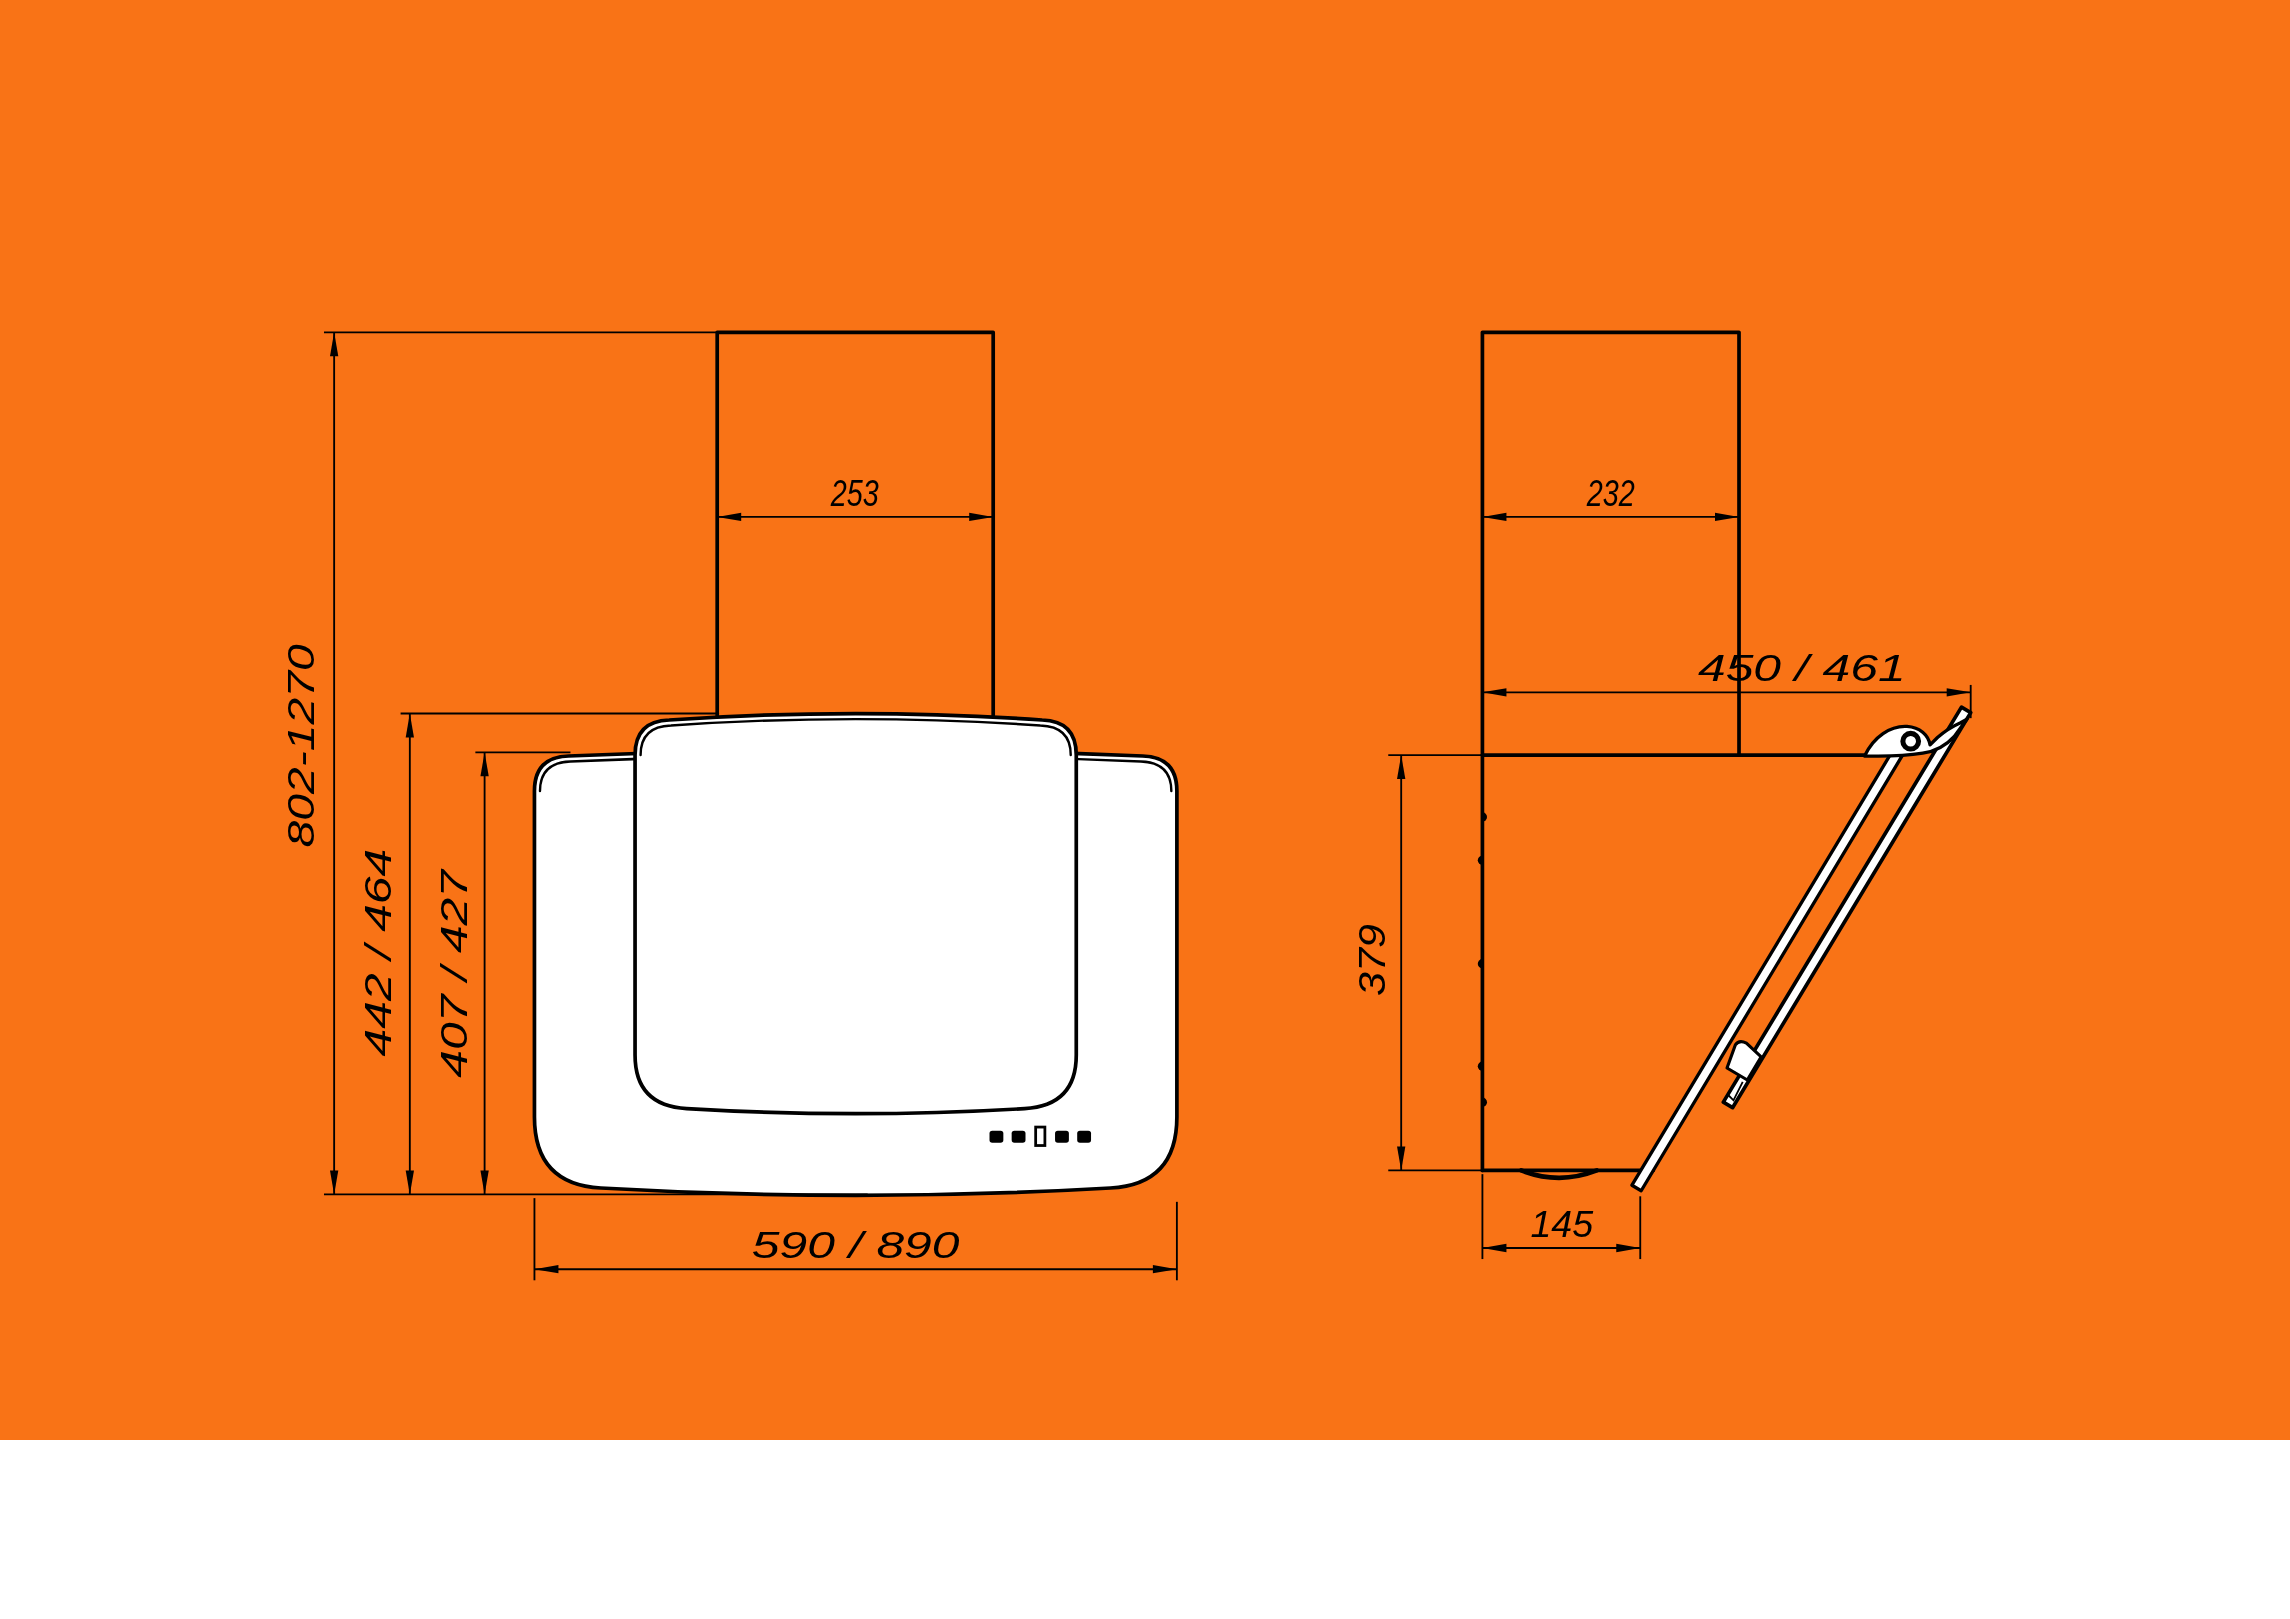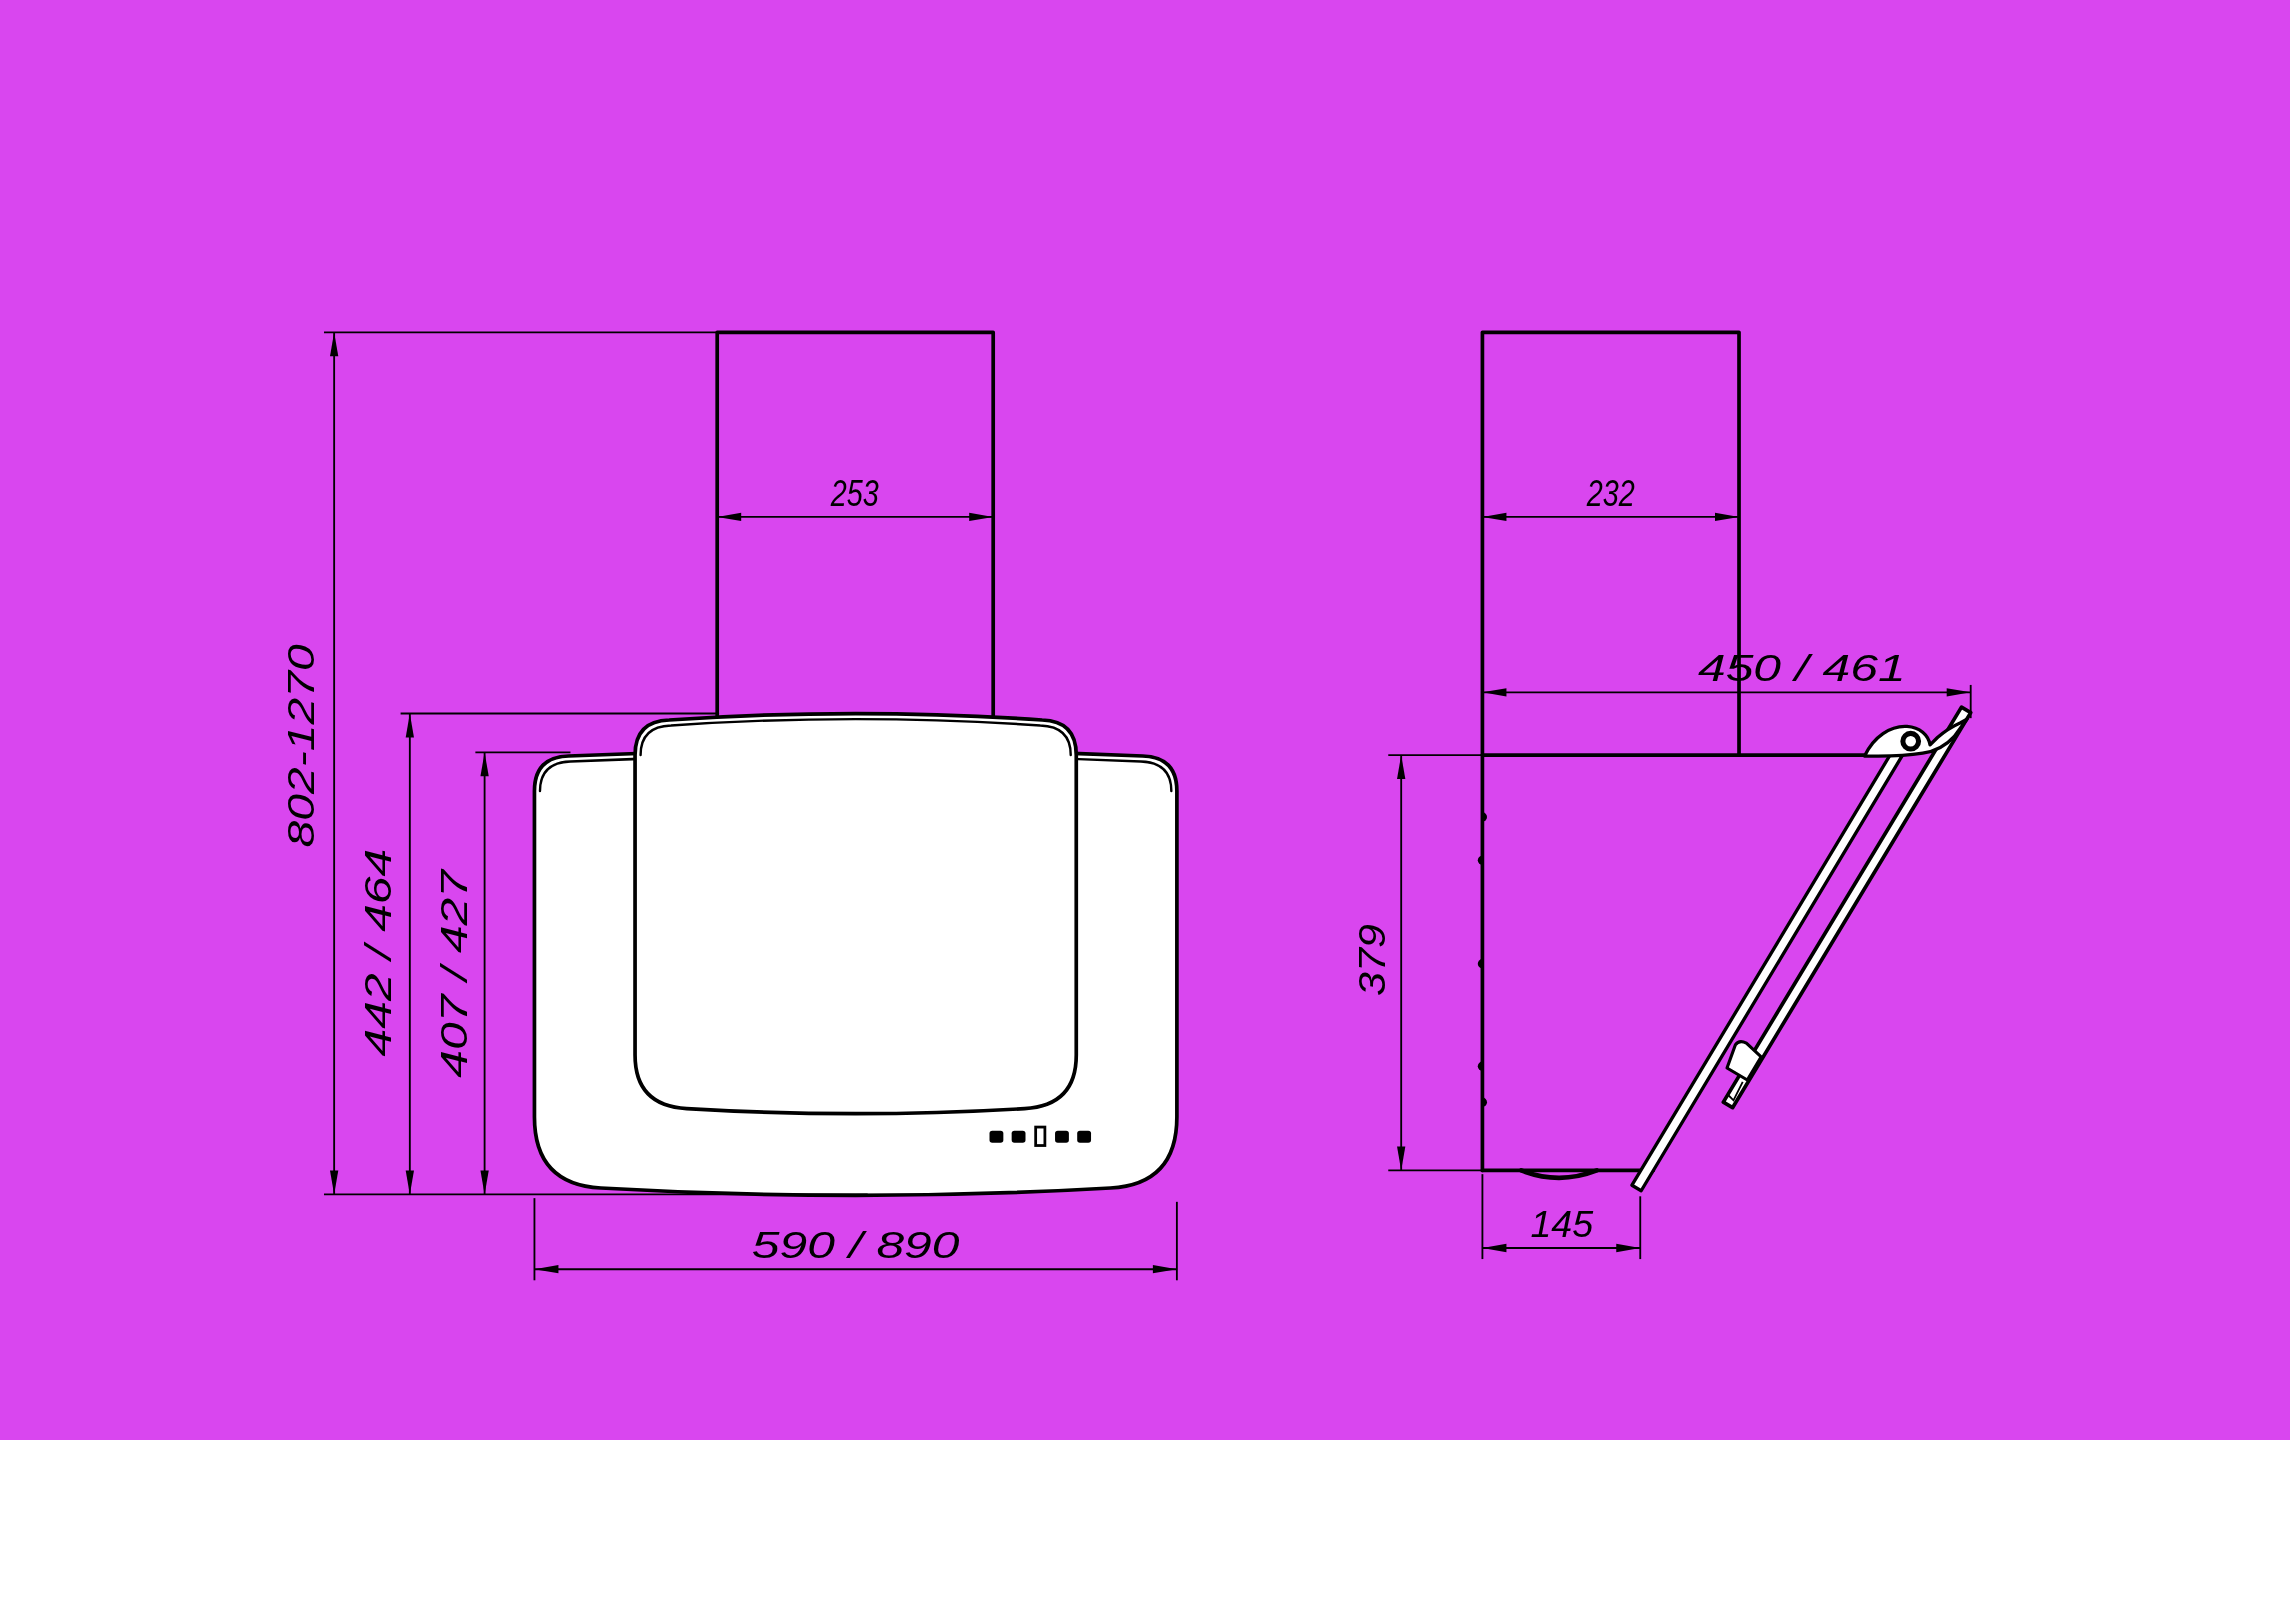--- a/index.html
+++ b/index.html
@@ -4,21 +4,21 @@
 <style>
   html, body {
     margin: 0;
     padding: 0;
     background: #ffffff;
   }
   .stage {
     position: relative;
     width: 2291px;
     height: 1440px;
-    background: #d946ef;
+    background: #f97316;
     overflow: hidden;
     text-decoration: underline;
   }
   svg { display: block; }
   .outline  { fill: none; stroke: #000; stroke-width: 4;   stroke-linecap: round; stroke-linejoin: round; }
   .outline2 { fill: none; stroke: #000; stroke-width: 2.6; stroke-linecap: round; stroke-linejoin: round; }
   .whitefill{ fill: #fff; stroke: #000; stroke-width: 4;   stroke-linejoin: round; }
   .thin     { fill: none; stroke: #000; stroke-width: 2;   stroke-linecap: butt; }
   .arrow    { fill: #000; stroke: none; }
   .dimtext {

